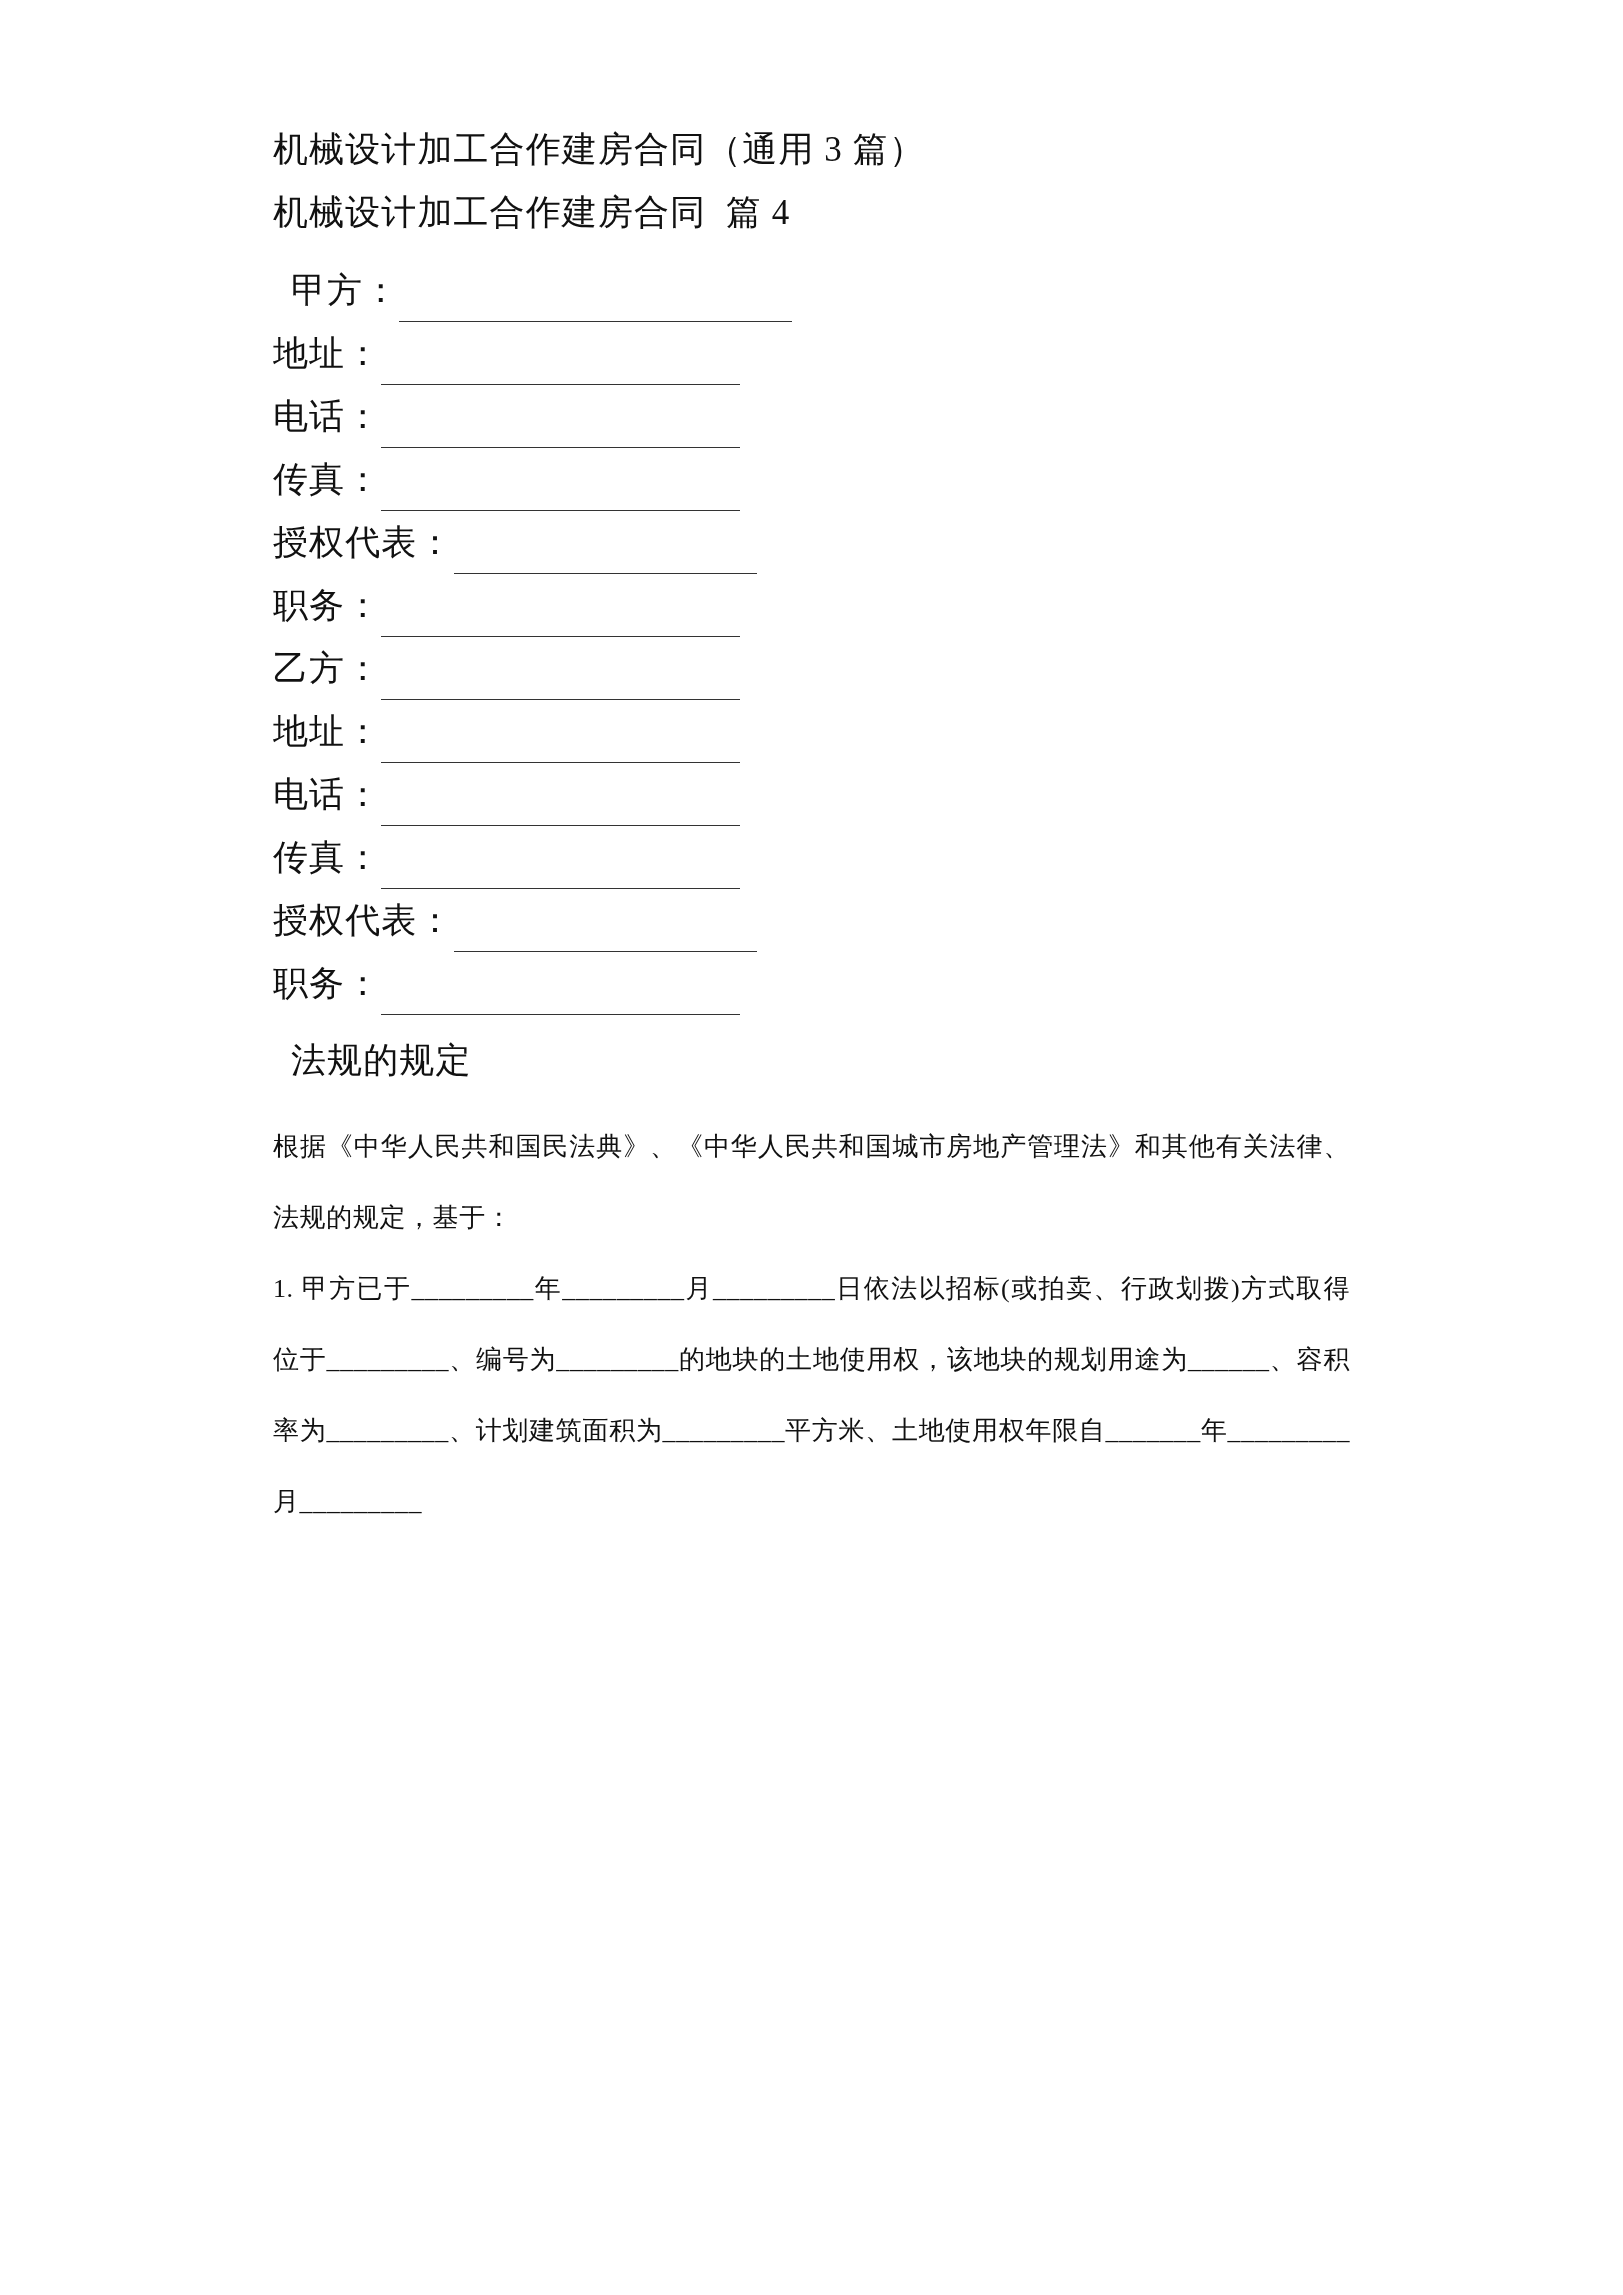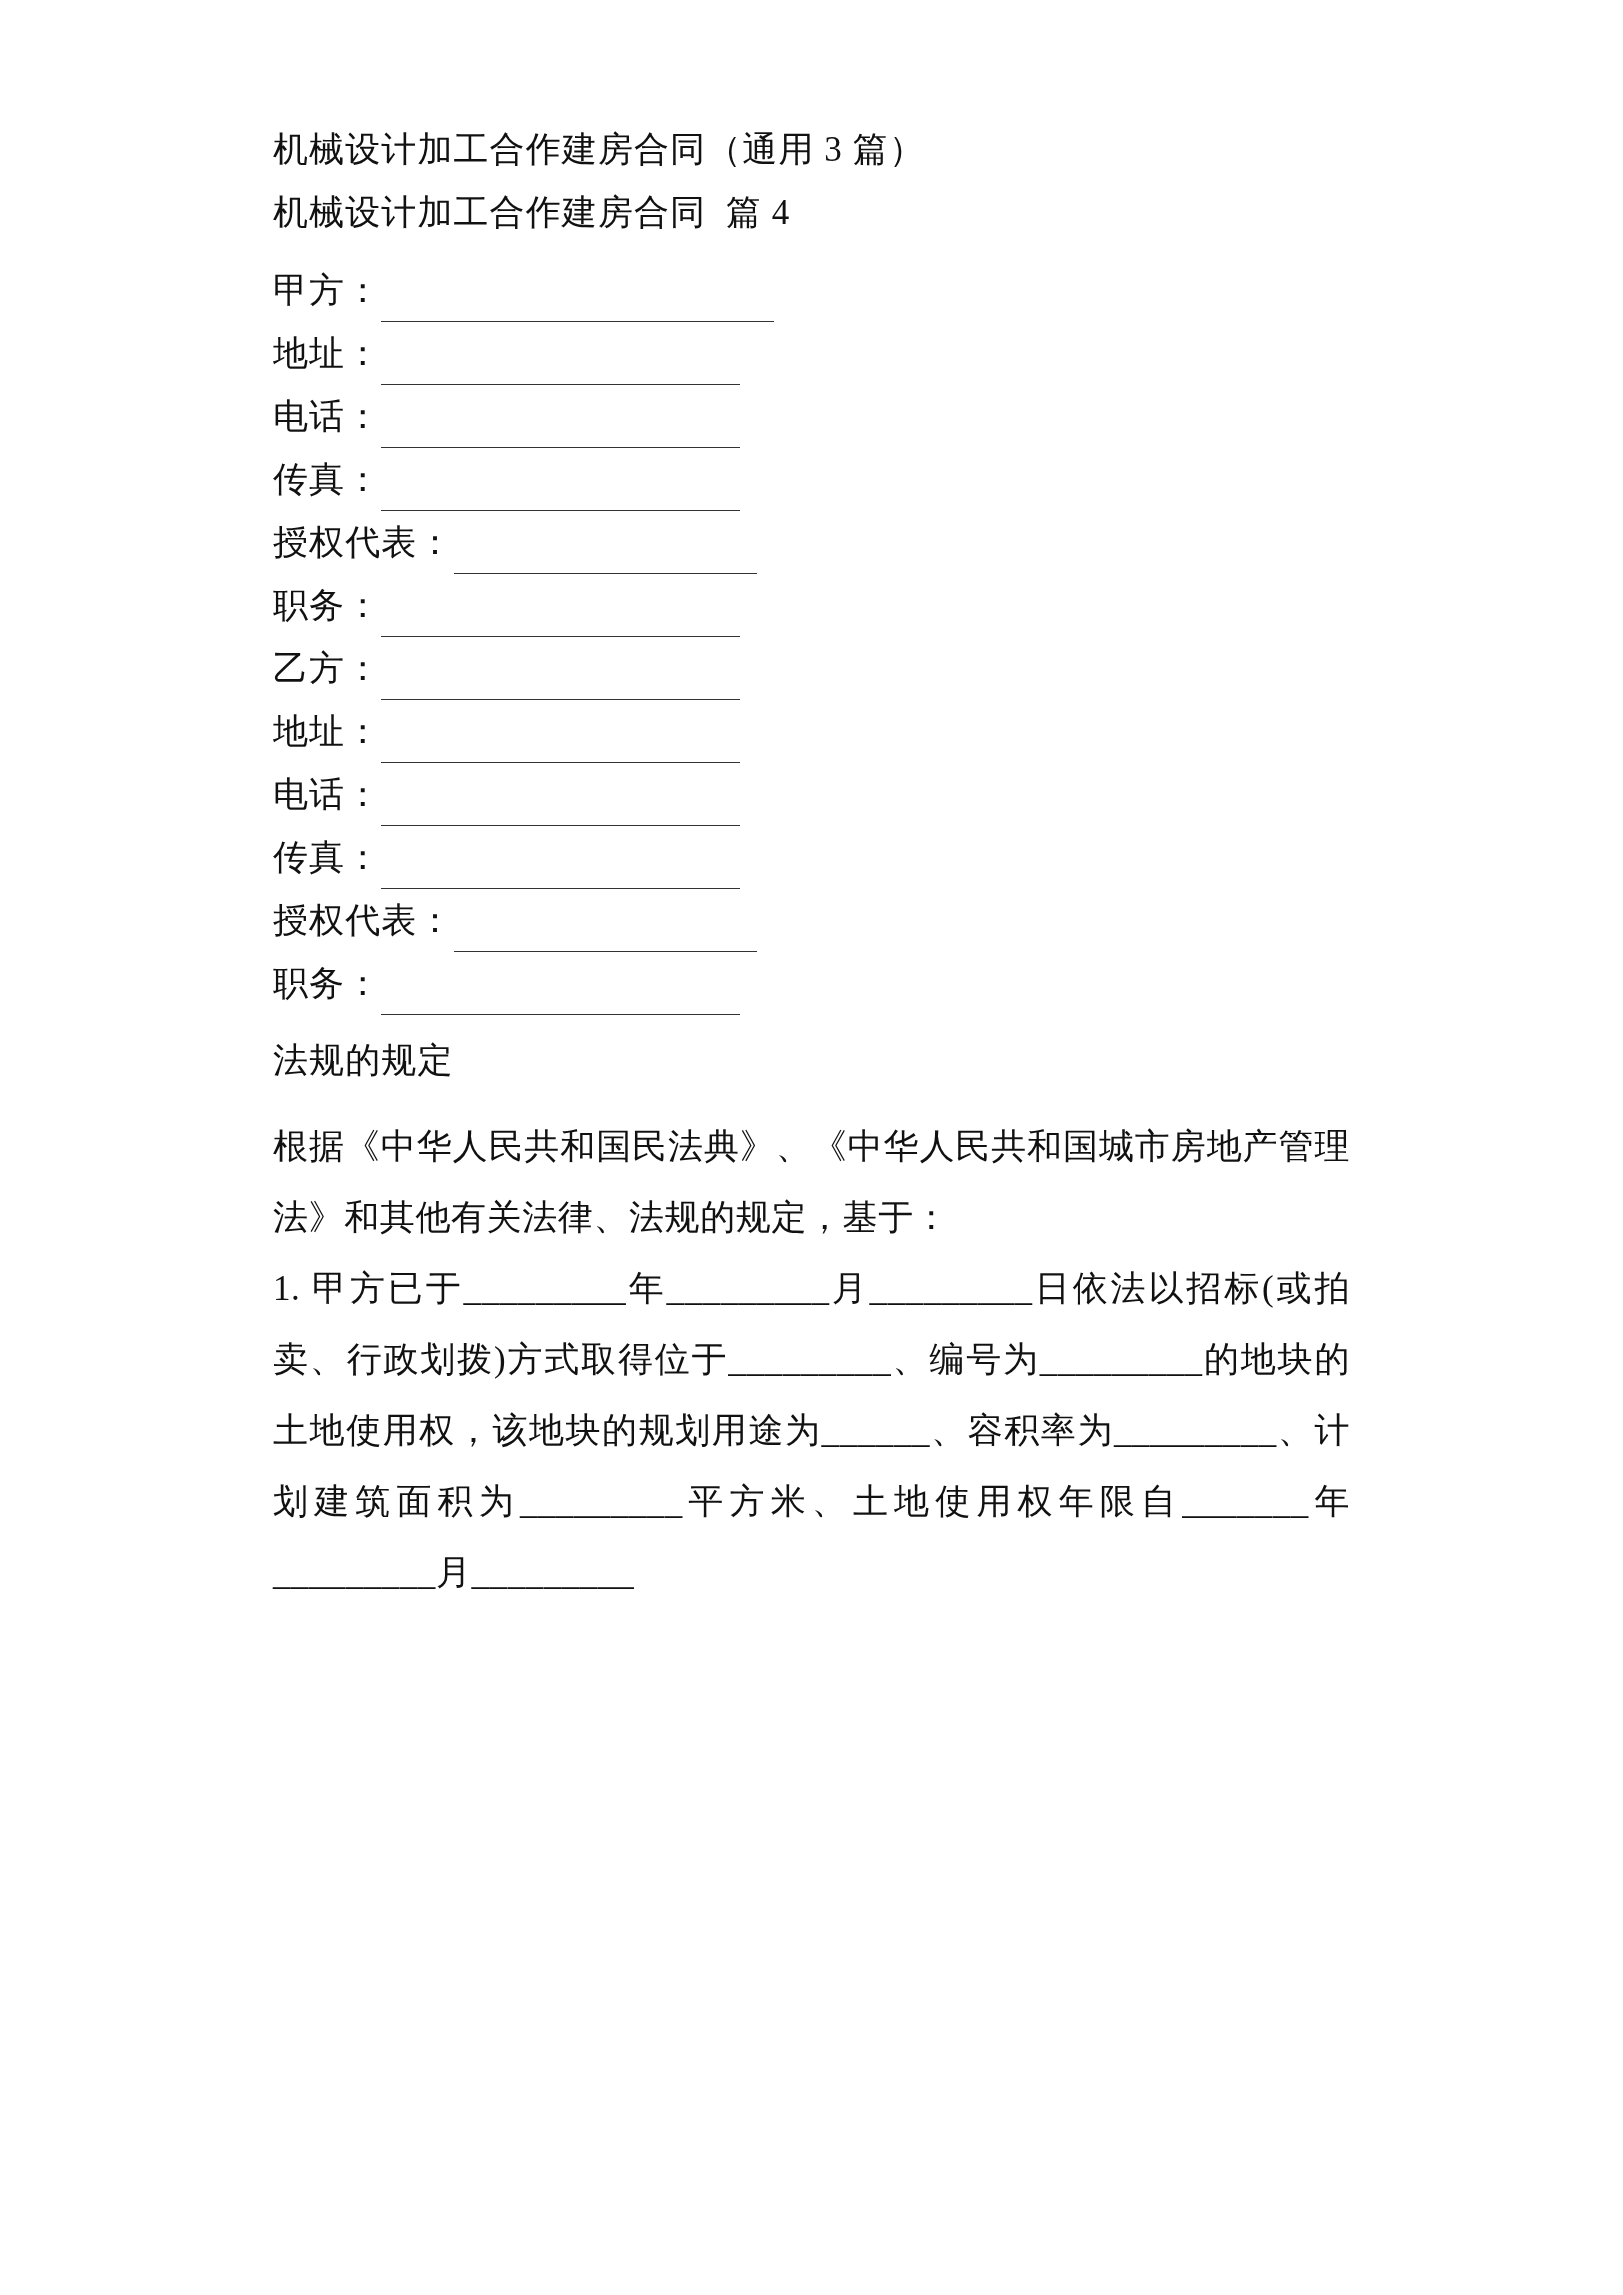--- a/index.html
+++ b/index.html
@@ -36,23 +36,24 @@
   }
   .line {
     font-size: 35px;
     line-height: 63px;
     color: #111111;
     letter-spacing: 1.1px;
     white-space: pre-wrap;
   }
   .line.gap-top {
     margin-top: 14.6px;
+    margin-left: 18px;
   }
   .para {
-    font-size: 35px;
+    font-size: 26px;
     line-height: 71px;
     color: #111111;
     letter-spacing: 0.6px;
     text-align: justify;
     text-justify: inter-ideograph;
     white-space: pre-wrap;
   }
   .para.first {
     margin-top: 19px;
   }

